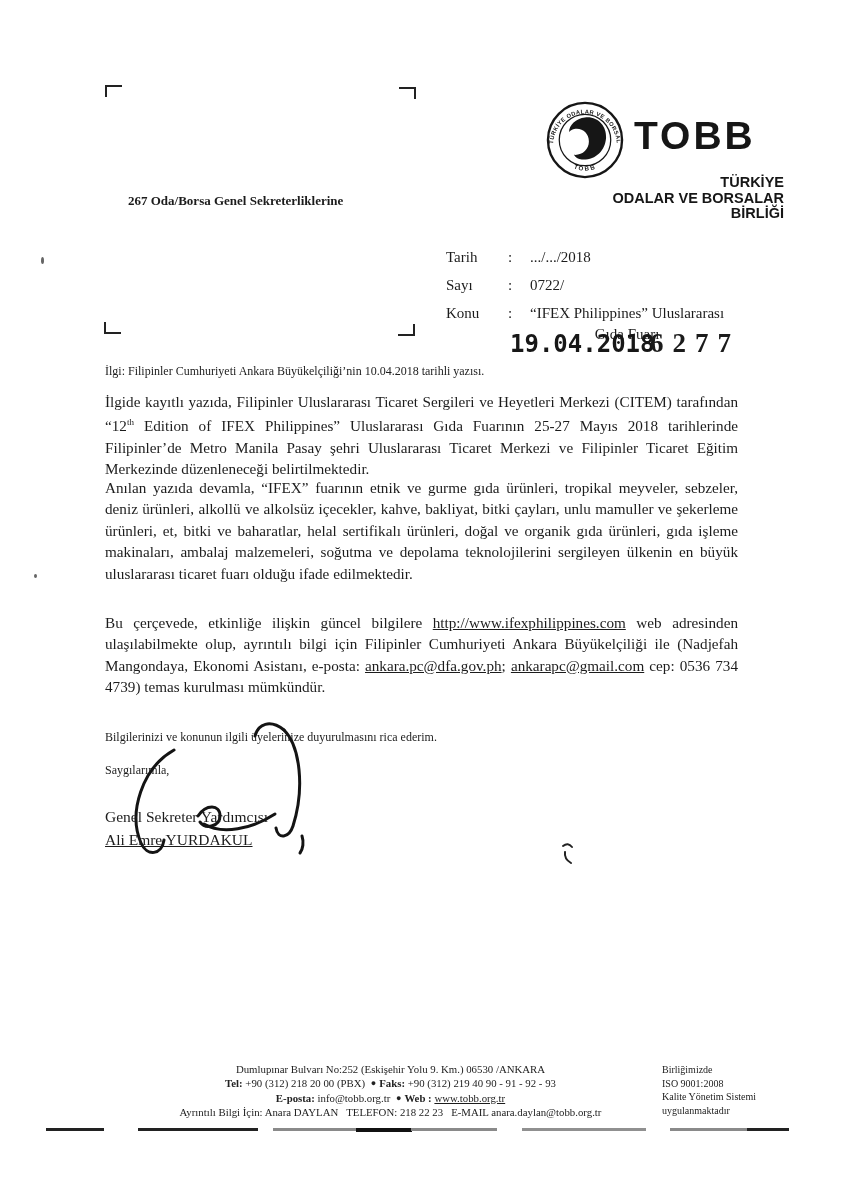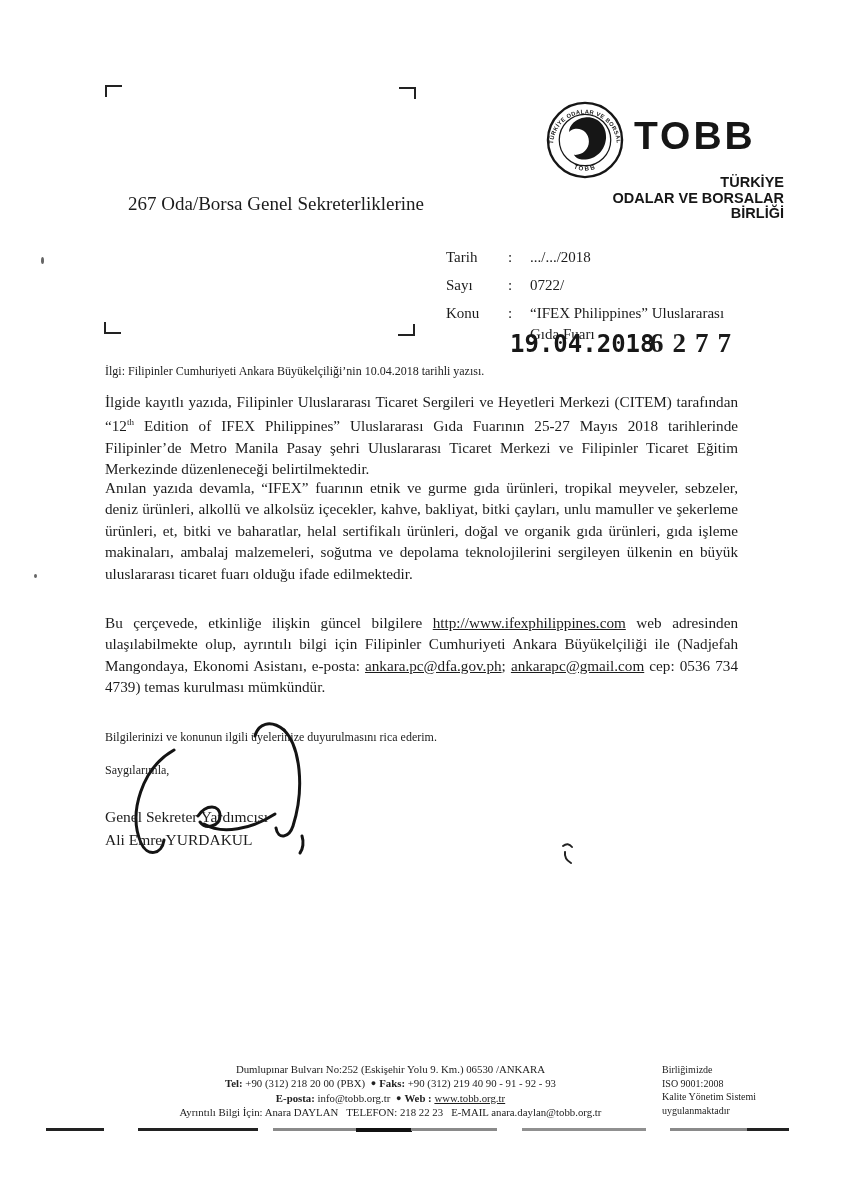--- a/index.html
+++ b/index.html
@@ -20,28 +20,28 @@
 
   
   .acronym {
     font-family:"Liberation Sans", sans-serif; font-weight:bold;
     font-size:39px; letter-spacing:3px; color:#161616;
   }
   .orgname {
     font-family:"Liberation Sans", sans-serif; font-weight:bold;
     font-size:14.5px; line-height:15.5px; text-align:right; color:#161616;
   }
-  .addressee { font-weight:normal; font-size:19px; }
+  .addressee { font-weight:bold; font-size:13px; }
 
   
   .meta { font-size:15px; line-height:21px; }
   .meta-row { display:flex; margin-bottom:7px; }
   .meta-label { width:56px; }
   .meta-sep { width:28px; text-align:left; padding-left:6px; }
-  .meta-value { max-width:230px; }
+  .meta-value { max-width:230px;text-align:center; }
 
   .stamp-date {
     font-family:"DejaVu Sans Mono", monospace; font-weight:bold;
     font-size:25px; color:#171717; transform:scaleX(0.96); transform-origin:left;
   }
   .stamp-number {
     font-family:"Liberation Serif", serif; font-weight:bold;
     font-size:27px; letter-spacing:9px; color:#1b1b1b;
   }
 
@@ -140,21 +140,21 @@
     <g fill="none" stroke="#141414" stroke-width="3" stroke-linecap="round">
       <path d="M 62 42 C 30 60 16 105 29 135 C 35 149 50 147 52 132"></path>
       <path d="M 86 108 C 94 96 108 96 108 108 C 108 118 94 122 88 114"></path>
       <path d="M 92 116 C 110 127 140 121 163 106"></path>
       <path d="M 172 22 C 158 11 146 16 143 28"></path>
       <path d="M 172 22 C 188 38 193 80 181 118 C 177 130 166 132 164 120"></path>
       <path d="M 190 128 C 192 134 191 141 188 145"></path>
     </g>
   </svg>
 
-  <div class="abs sig-name" style="left:105px; top:831px;">Ali Emre YURDAKUL</div>
+  <div class="abs sig-name" style="left:105px; top:831px;text-decoration:underline;">Ali Emre YURDAKUL</div>
   <div class="abs sig-title" style="left:105px; top:808px;">Genel Sekreter Yardımcısı</div>
 
   <svg class="abs" style="left:558px; top:840px;" width="26" height="30" viewBox="0 0 26 30">
     <g fill="none" stroke="#222" stroke-width="2" stroke-linecap="round">
       <path d="M 5 6 q 5 -4 9 1"></path>
       <path d="M 7 12 q -1 7 6 11"></path>
     </g>
   </svg>
 
   <div class="speck" style="left:41px; top:257px; width:3px; height:7px;"></div>

